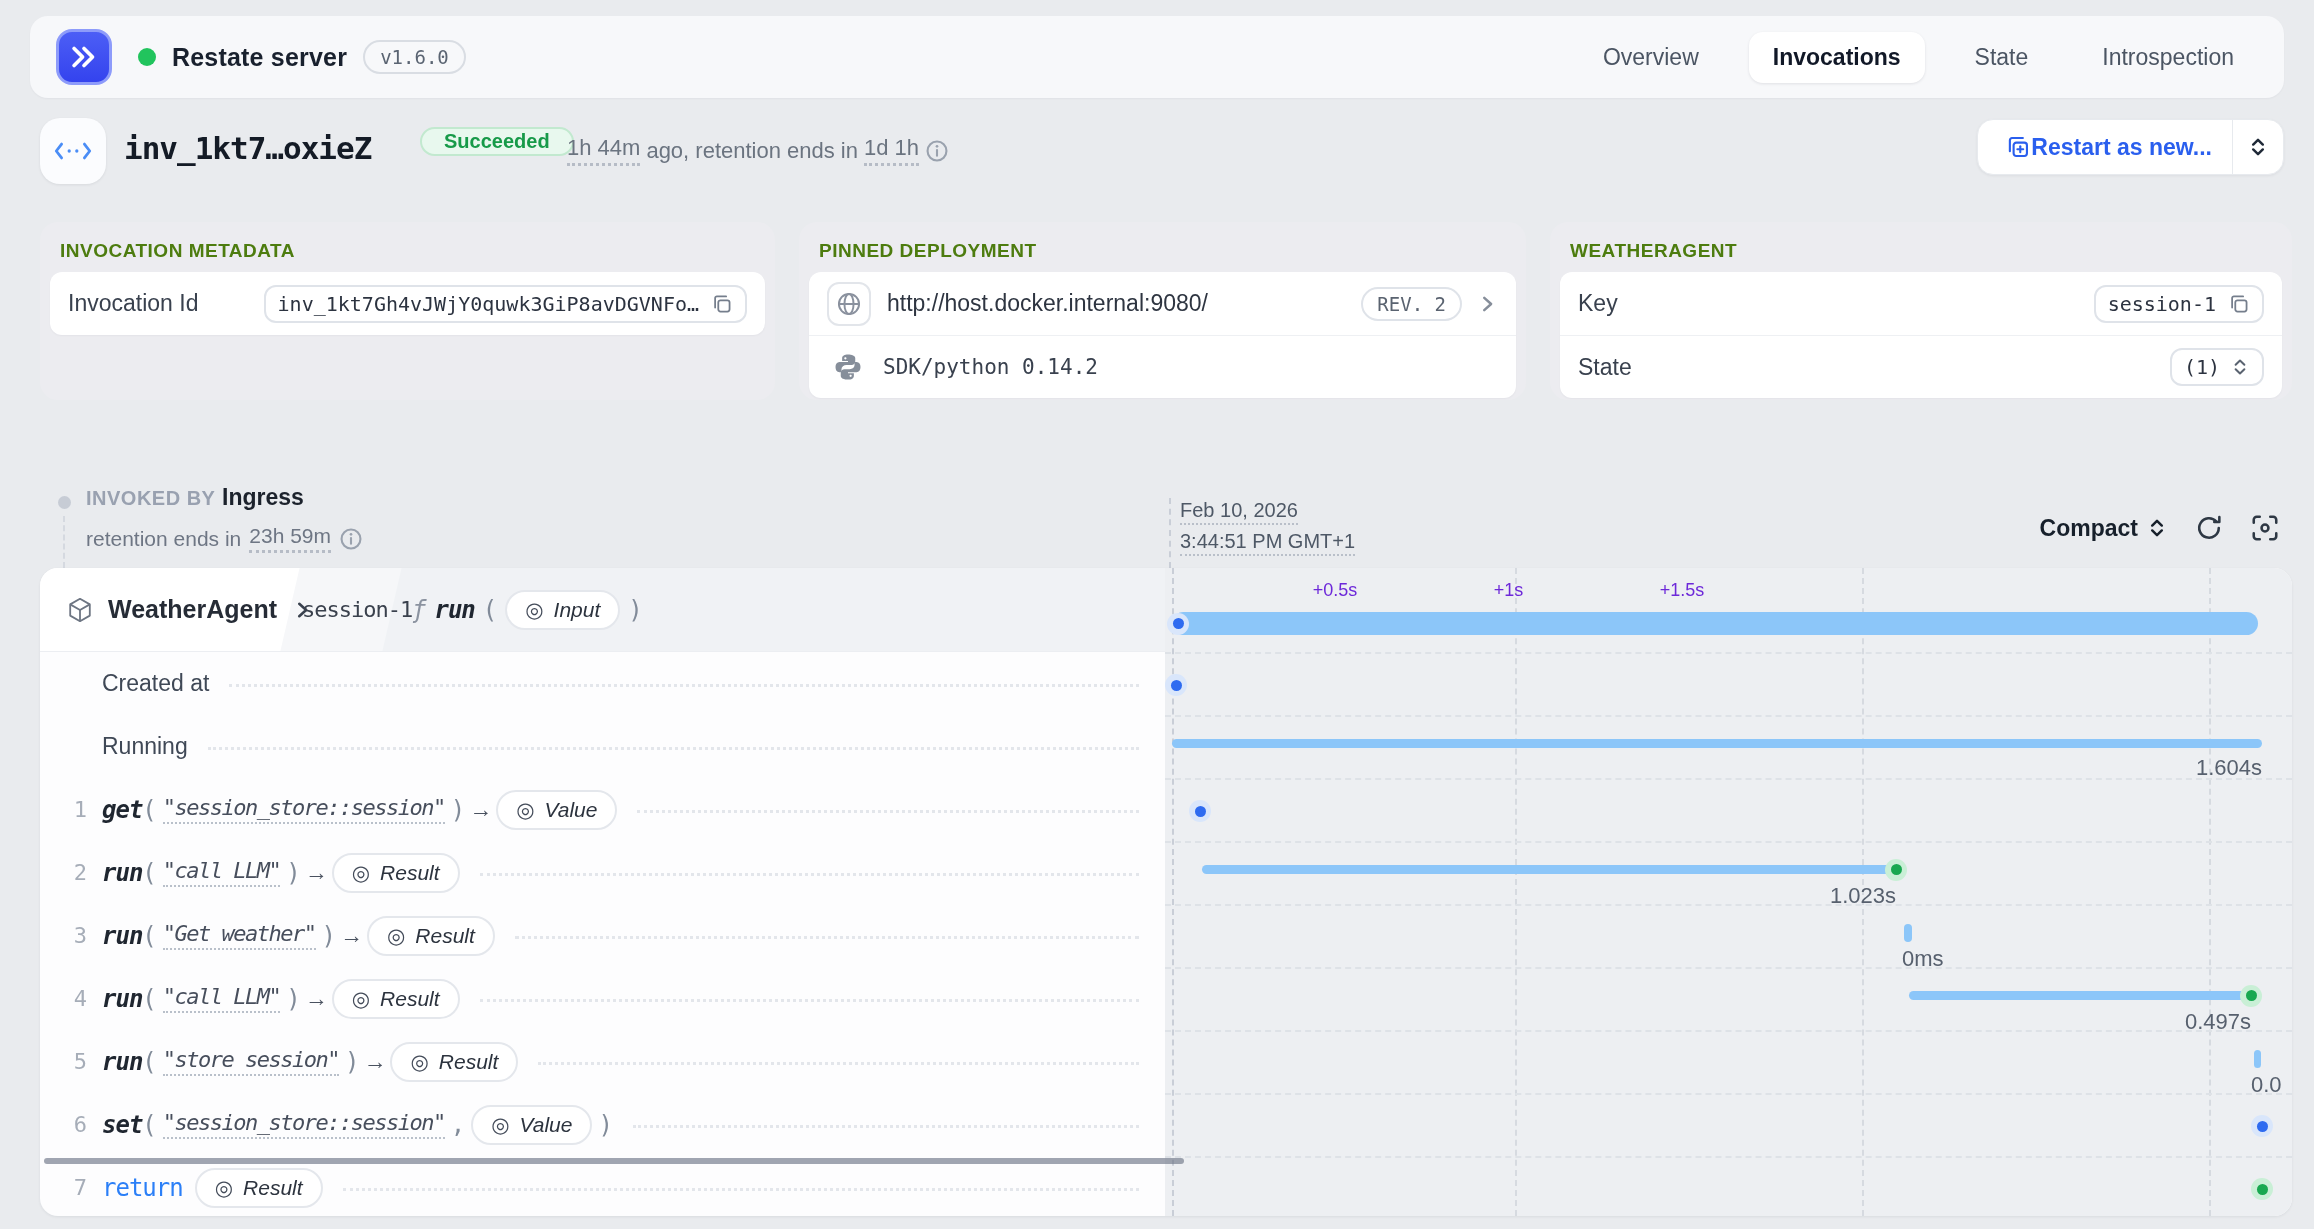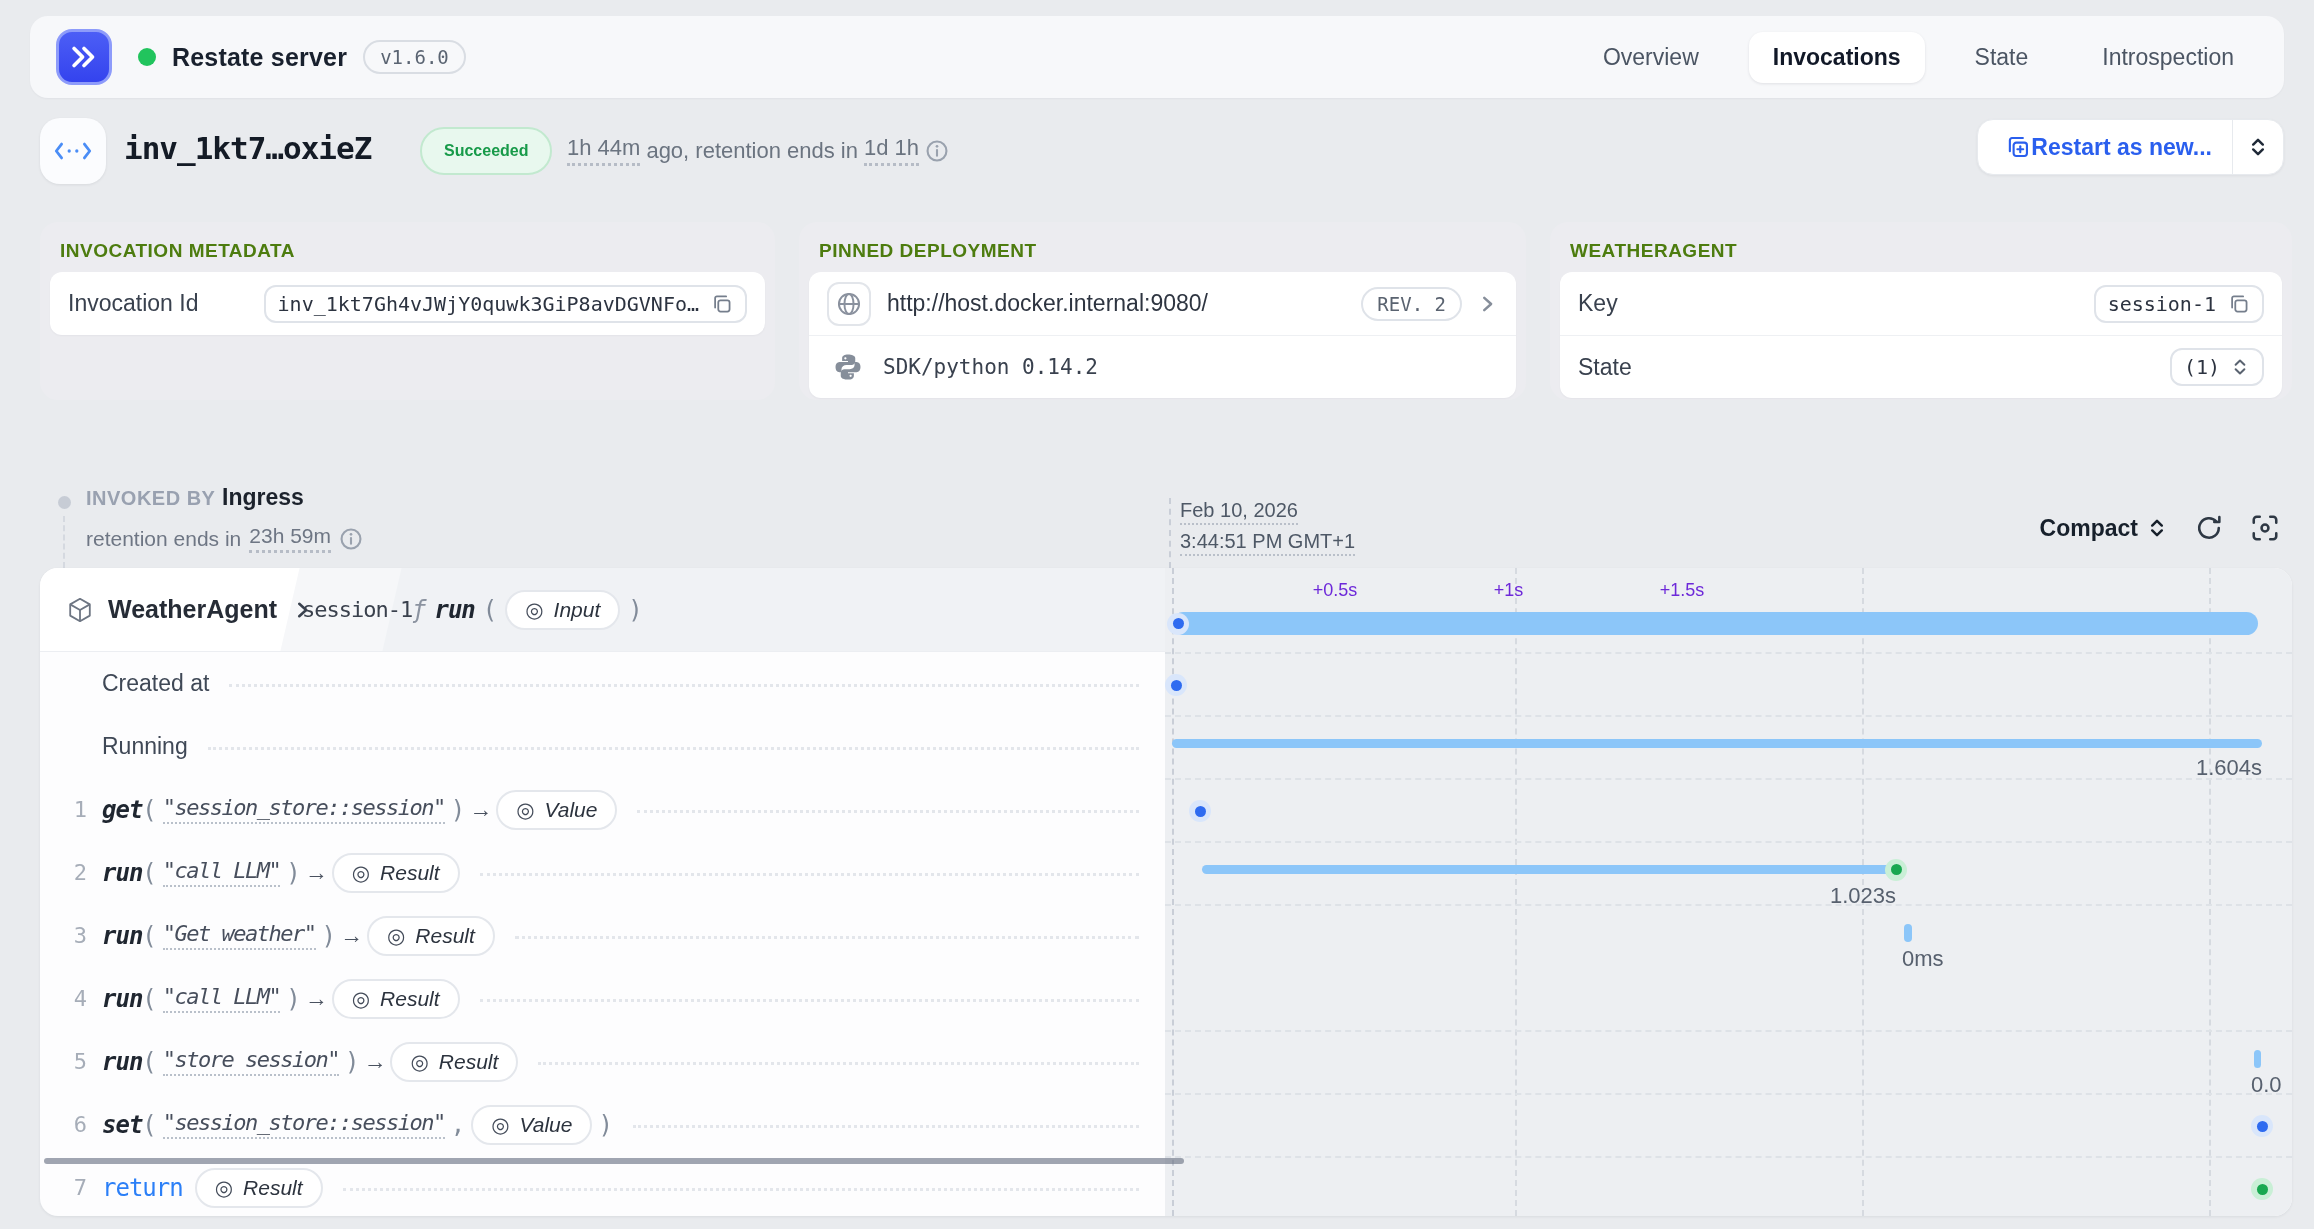--- a/index.html
+++ b/index.html
@@ -38,21 +38,21 @@
   
   .invoke-icon {
     position:absolute; left:40px; top:118px; width:66px; height:66px;
     background:#fbfcfe; border-radius:20px; box-shadow:0 1px 3px rgba(15,23,42,.08);
     display:grid; place-items:center;
   }
   .inv-title { position:absolute; left:124px; top:130px; font-size:31px; font-weight:bold; color:#141b26; letter-spacing:-1px; }
   .succeeded-badge {
     position:absolute; left:420px; top:127px;
     background:#e8f8ee; border:2px solid #c2e9cf; color:#179a49;
-    font-size:16px; font-weight:600; padding:13px 22px; border-radius:999px;
+    font-size:20px; font-weight:600; padding:1px 22px; border-radius:999px;
   }
   .inv-meta { position:absolute; left:567px; top:135px; font-size:22px; color:#6b7480; display:flex; align-items:center; gap:6px; }
   .dotted-u { border-bottom:3px dotted #b6bcc6; padding-bottom:2px; }
   .restart-btn {
     position:absolute; right:30px; top:119px; height:56px;
     background:#ffffff; border:1px solid #e7eaee; border-radius:16px;
     display:flex; align-items:center; box-shadow:0 1px 3px rgba(15,23,42,.06);
   }
   .restart-main { display:flex; align-items:center; gap:0; padding:0 20px; color:#2a5fee; font-size:23px; font-weight:600; cursor:pointer;margin-left:7px; }
   .restart-split { width:1px; align-self:stretch; background:#e7eaee; }
@@ -393,20 +393,27 @@
           <i></i>
         </div>
       <div class="dur-label" style="left:0;width:731px;text-align:right;top:40px">1.023s</div>
     </div>
 
     <div class="trow" style="top:336px">
       <div class="bar" style="left:739px;top:18px;width:8px;height:18px;border-radius:4px"></div>
       <div class="dur-label" style="left:737px;top:40px">0ms</div>
     </div>
 
+    <div class="trow" style="top:399px">
+      <div class="bar" style="left:744px;top:22px;width:342px;height:9px"></div>
+      <div class="marker green" style="left:1075px;top:15.5px">
+          <i></i>
+        </div>
+      <div class="dur-label" style="left:0;width:1086px;text-align:right;top:40px">0.497s</div>
+    </div>
 
     <div class="trow" style="top:462px">
       <div class="bar" style="left:1089px;top:18px;width:7px;height:18px;border-radius:4px"></div>
       <div class="dur-label" style="left:1086px;top:40px">0.0</div>
     </div>
 
     <div class="trow" style="top:525px">
       <div class="marker blue" style="left:1086px;top:20px">
           <i></i>
         </div>

